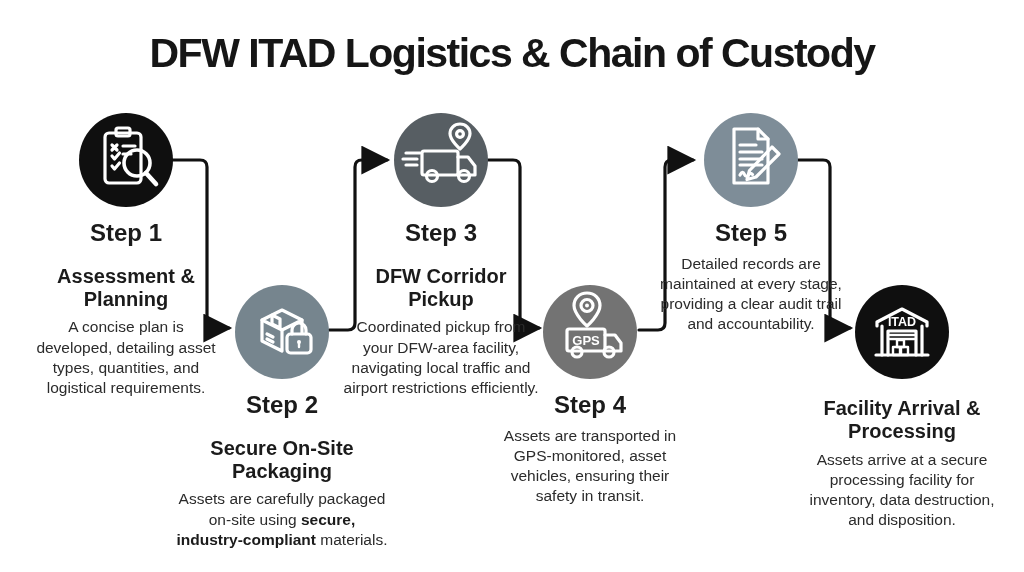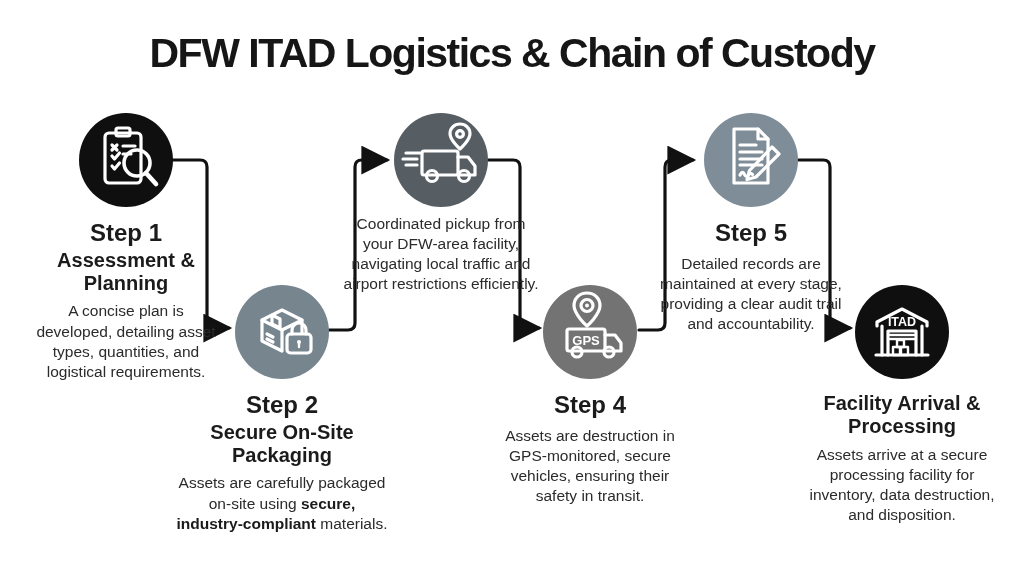--- a/index.html
+++ b/index.html
@@ -50,21 +50,21 @@
   }
   .step-label {
     font-size: 24px;
     font-weight: 700;
     line-height: 1.12;
   }
   .step-heading {
     font-size: 20px;
     font-weight: 700;
     line-height: 1.14;
-    margin-top: 2px;
+    margin-top: 18px;
   }
   .step-body {
     margin-top: 7px;
     font-size: 15.5px;
     line-height: 1.3;
     color: #2b2b2b;
   }
   .step-body b { font-weight: 700; color: #1b1b1b; }
   
   .pos-1 { left: 26px;  top: 113px; }
@@ -148,20 +148,24 @@
           <path d="M66,11 c-5.8,0 -10,4.2 -10,9.6 c0,6.8 10,15.4 10,15.4 c0,0 10,-8.6 10,-15.4 C76,15.2 71.8,11 66,11 z"></path>
           <circle cx="66" cy="21" r="3.4"></circle>
           <rect x="28" y="38" width="36" height="24" rx="2"></rect>
           <path d="M64,44 h10 l7,9 v9 h-17"></path>
           <circle cx="38" cy="63" r="5.5"></circle>
           <circle cx="70" cy="63" r="5.5"></circle>
           <path d="M12,40 h14 M9,46 h14 M12,52 h11"></path>
         </svg>
       </span>
     </div>
+    <div class="step-head">
+      <div class="step-label">Step 3</div>
+      <div class="step-heading">DFW Corridor Pickup</div>
+    </div>
     <div class="step-body">Coordinated pickup from your DFW-area facility, navigating local traffic and airport restrictions efficiently.</div>
   </div>
 
   <div class="step-col pos-4">
     <div class="circle" style="background-color: #737373;">
       <span>
         <svg width="94" height="94" viewBox="0 0 94 94" fill="none" stroke="#ffffff" stroke-width="3.2" stroke-linecap="round" stroke-linejoin="round">
           <path d="M44,8 c-7.6,0 -13,5.3 -13,12.6 c0,9 13,20.4 13,20.4 c0,0 13,-11.4 13,-20.4 C57,13.3 51.6,8 44,8 z"></path>
           <circle cx="44" cy="20.5" r="6"></circle>
           <circle cx="44" cy="20.5" r="2" fill="#ffffff" stroke="none"></circle>
@@ -169,21 +173,21 @@
           <text x="43" y="60" text-anchor="middle" font-size="13" font-weight="bold" font-family="Liberation Sans, sans-serif" fill="#ffffff" stroke="none">GPS</text>
           <path d="M62,50 h10 l6,8 v8 h-16"></path>
           <circle cx="34" cy="67" r="5"></circle>
           <circle cx="66" cy="67" r="5"></circle>
         </svg>
       </span>
     </div>
     <div class="step-head">
       <div class="step-label">Step 4</div>
     </div>
-    <div class="step-body">Assets are destruction in GPS-monitored, secure vehicles, ensuring their safety in transit.</div>
+    <div class="step-body">Assets are transported in GPS-monitored, asset vehicles, ensuring their safety in transit.</div>
   </div>
 
   <div class="step-col pos-5">
     <div class="circle" style="background-color: rgb(126, 141, 152);">
       <span>
         <svg width="94" height="94" viewBox="0 0 94 94" fill="none" stroke="#ffffff" stroke-width="3.2" stroke-linecap="round" stroke-linejoin="round">
           <path d="M30,16 h24 l10,10 v44 h-34 z"></path>
           <path d="M54,16 v10 h10"></path>
           <path d="M36,32 h16 M36,39 h22 M36,46 h22 M36,52 h22"></path>
           <path d="M68,34 l7,7 L52,64 l-9,2.5 2.5,-9 z"></path>

